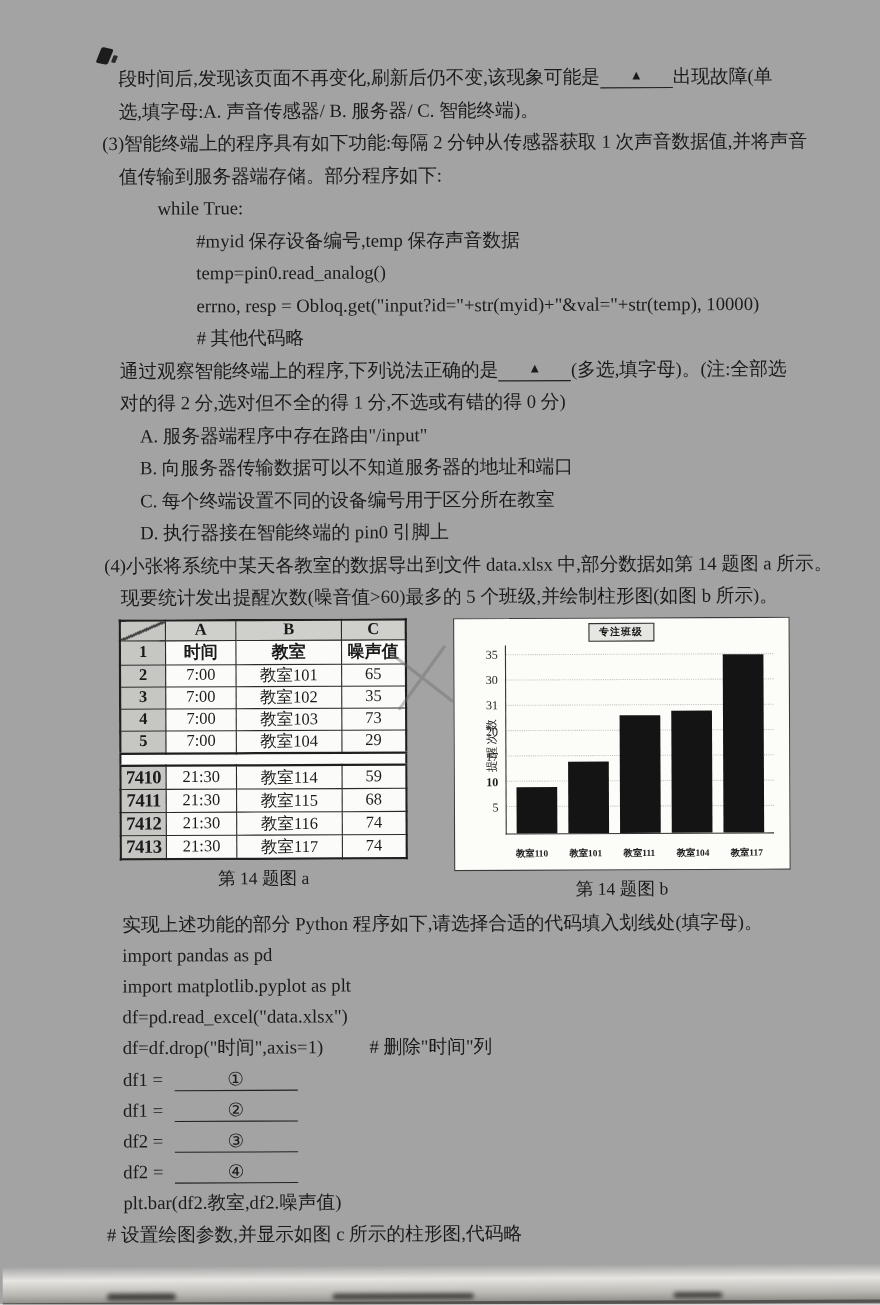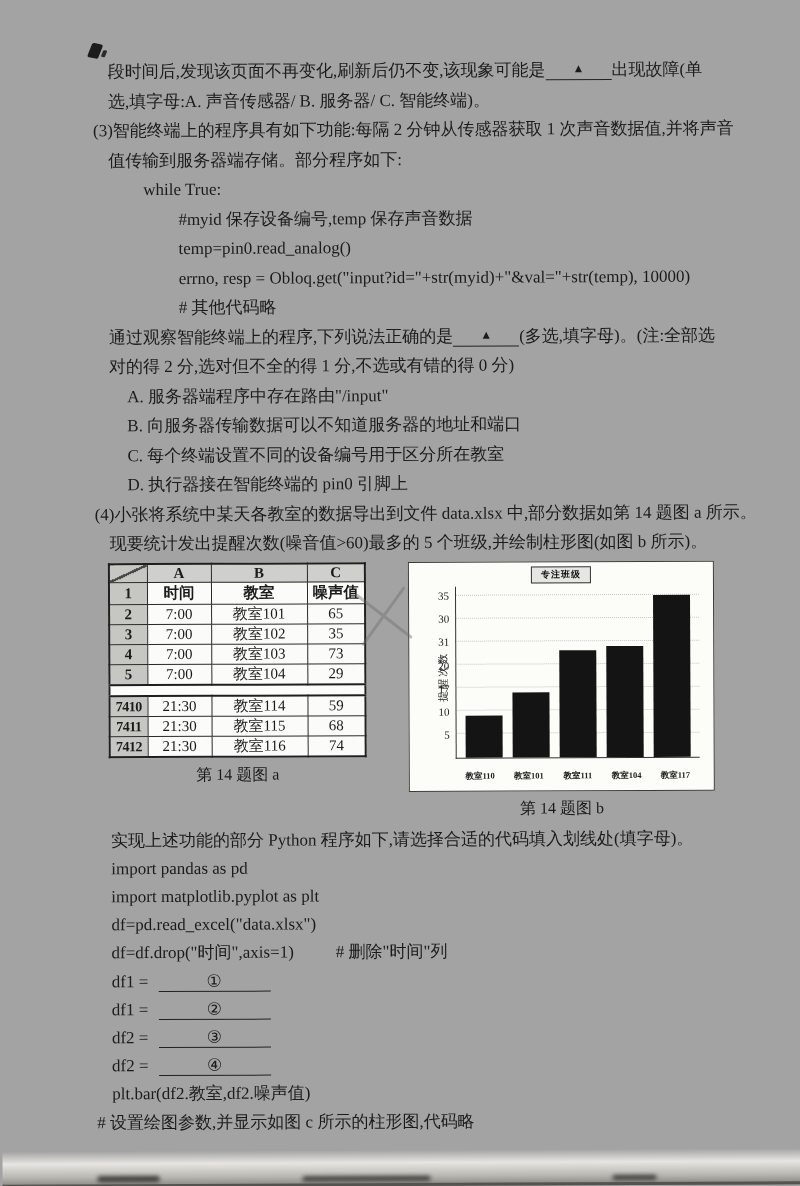--- a/index.html
+++ b/index.html
@@ -36,21 +36,21 @@
   table.xlsx td { border:1.4px solid #2a2a2a; height:19px; padding:0 4px; font-size:15px; text-align:center; }
   table.xlsx td.corner {
     width:38px; background:#c6c6c3;
     background-image:linear-gradient(to bottom right, rgba(0,0,0,0) 46%, #444 46%, #444 54%, rgba(0,0,0,0) 54%);
   }
   table.xlsx td.colhead { background:#cfcfcc; font-weight:bold; }
   table.xlsx td.col-a { width:64px; }
   table.xlsx td.col-b { width:96px; }
   table.xlsx td.col-c { width:58px; }
   table.xlsx td.rownum { background:#c6c6c3; font-weight:bold; width:38px; }
-  table.xlsx td.rownum.small { font-size:14px; letter-spacing:-0.5px; }
+  table.xlsx td.rownum.small { font-size:17px; letter-spacing:-0.5px; }
   table.xlsx td.hcell { font-weight:bold; font-size:15.5px; }
   table.xlsx tr.gap-row td { height:11px; border-left:none; border-right:none; border-top:2px solid #1f1f1f; border-bottom:2px solid #1f1f1f; background:#fcfcfa; }
 
   
   .chart-frame { position:relative; width:306px; height:230px; border:1.6px solid #3b3b3b; background:#fcfcf9; }
   .chart-title-box {
     position:absolute; top:4px; left:50%; transform:translateX(-50%);
     font-size:9px; font-weight:bold; letter-spacing:1px; padding:1px 9px;
     border:1px solid #333; background:#e6e6e3; color:#111; z-index:3; white-space:nowrap;
   }
@@ -183,32 +183,38 @@
                 <td>21:30</td>
                 <td>教室115</td>
                 <td>68</td>
               </tr>
               <tr>
                 <td class="rownum small">7412</td>
                 <td>21:30</td>
                 <td>教室116</td>
                 <td>74</td>
               </tr>
+              <tr>
+                <td class="rownum small">7413</td>
+                <td>21:30</td>
+                <td>教室117</td>
+                <td>74</td>
+              </tr>
             </tbody>
         </table>
         <figcaption>第 14 题图 a</figcaption>
       </figure>
 
       <figure>
         <div class="chart-frame">
           <div class="chart-title-box">专注班级</div>
           <div class="ylabel">提醒次数</div>
           <div class="yticks" id="yticks">
               <div class="ytick" style="bottom: 13.5135%;">5</div>
-              <div class="ytick" style="bottom: 27.027%;">10</div>
+              <div class="ytick" style="bottom: 27.027%; font-weight: bold;">10</div>
               <div class="ytick" style="bottom: 40.5405%;">17</div>
               <div class="ytick" style="bottom: 54.0541%; font-family: Liberation Serif, serif;">20</div>
               <div class="ytick" style="bottom: 67.5676%;">31</div>
               <div class="ytick" style="bottom: 81.0811%; margin-top: 40px;">30</div>
               <div class="ytick" style="bottom: 94.5946%;">35</div>
             </div>
           <div class="plot-area">
             <div class="grid" id="grid">
                 <div class="gridline" style="bottom: 13.5135%;"></div>
                 <div class="gridline" style="bottom: 27.027%;"></div>

